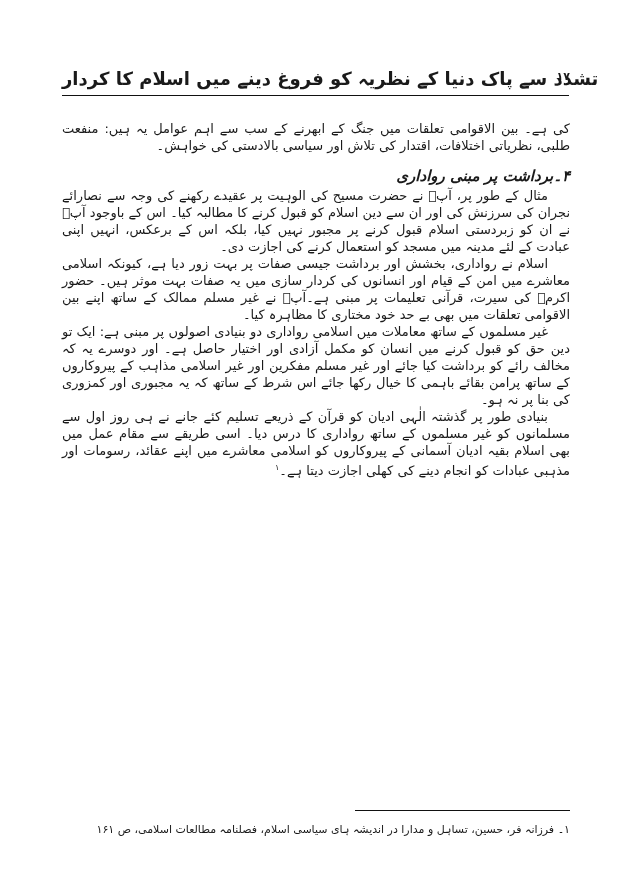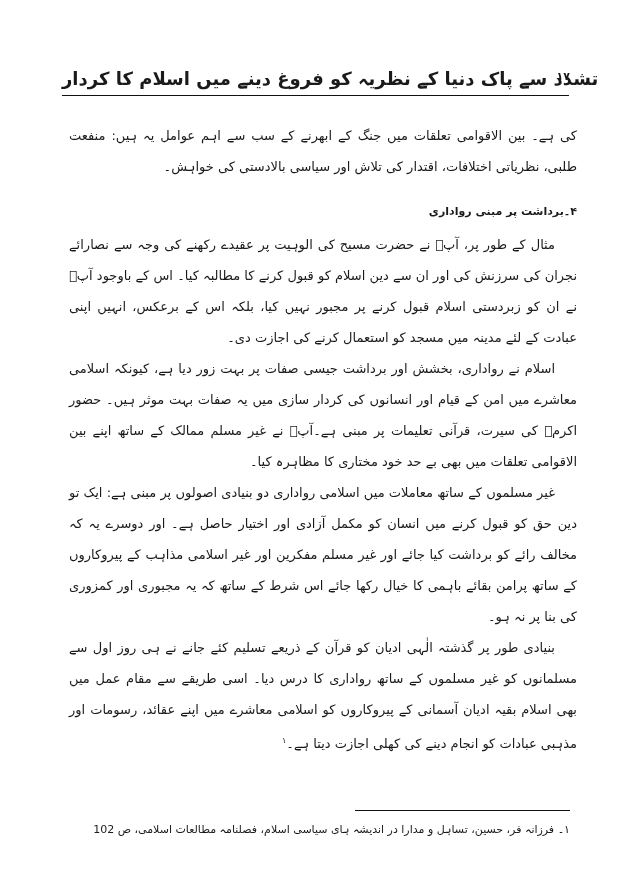--- a/index.html
+++ b/index.html
@@ -2,24 +2,24 @@
 <html><head>
   <meta charset="utf-8">
   <style>
     html, body { margin: 0; padding: 0; background: #ffffff; }
     body { width: 639px; height: 882px; position: relative; overflow: hidden; font-family: "DejaVu Sans", sans-serif; color: #1a1a1a; }
     .page { position: absolute; left: 0; top: 0; width: 639px; height: 882px; background: #fff; }
     .header { position: absolute; left: 62px; top: 68px; width: 508px; height: 24px; direction: rtl; }
     .header .pnum { position: absolute; right: 0; top: 2px; font-size: 11px; font-weight: bold; }
     .header .title { position: absolute; left: 0; top: 0; font-size: 18px; font-weight: bold; direction: rtl; white-space: nowrap; }
     .header-rule { position: absolute; left: 62px; top: 95px; width: 507px; height: 1px; background: #111; }
-    .body { position: absolute; left: 69px; top: 120px; width: 508px; direction: rtl; text-align: justify; font-size: 13px; line-height: 31px; }
+    .body { position: absolute; left: 62px; top: 120px; width: 508px; direction: rtl; text-align: justify; font-size: 13px; line-height: 17px; }
     .para { margin: 0; text-indent: 0; }
     .para.indent { text-indent: 22px; }
-    .heading { font-weight: bold; font-size: 11px; margin: 14px 0 2px 0; }
+    .heading { font-weight: bold; font-size: 15px; margin: 14px 0 2px 0; font-style: italic; }
     .footnote-rule { position: absolute; left: 355px; top: 810px; width: 215px; height: 1px; background: #111; }
     .footnote { position: absolute; left: 62px; top: 821px; width: 508px; direction: rtl; font-size: 11px; line-height: 18px; white-space: nowrap; }
     sup { font-size: 8px; }
   </style>
 </head>
 <body>
 
 <div class="page">
   <div class="header">
     <span class="pnum">۱۷</span>
@@ -30,14 +30,14 @@
   <div class="body">
     <p class="para">کی ہے۔ بین الاقوامی تعلقات میں جنگ کے ابھرنے کے سب سے اہم عوامل یہ ہیں: منفعت طلبی، نظریاتی اختلافات، اقتدار کی تلاش اور سیاسی بالادستی کی خواہش۔</p>
     <p class="para heading">۴۔برداشت پر مبنی رواداری</p>
     <p class="para indent">مثال کے طور پر، آپؐ نے حضرت مسیح کی الوہیت پر عقیدے رکھنے کی وجہ سے نصارائے نجران کی سرزنش کی اور ان سے دین اسلام کو قبول کرنے کا مطالبہ کیا۔ اس کے باوجود آپؐ نے ان کو زبردستی اسلام قبول کرنے پر مجبور نہیں کیا، بلکہ اس کے برعکس، انہیں اپنی عبادت کے لئے مدینہ میں مسجد کو استعمال کرنے کی اجازت دی۔</p>
     <p class="para indent">اسلام نے رواداری، بخشش اور برداشت جیسی صفات پر بہت زور دیا ہے، کیونکہ اسلامی معاشرے میں امن کے قیام اور انسانوں کی کردار سازی میں یہ صفات بہت موثر ہیں۔ حضور اکرمؐ کی سیرت، قرآنی تعلیمات پر مبنی ہے۔آپؐ نے غیر مسلم ممالک کے ساتھ اپنے بین الاقوامی تعلقات میں بھی بے حد خود مختاری کا مظاہرہ کیا۔</p>
     <p class="para indent">غیر مسلموں کے ساتھ معاملات میں اسلامی رواداری دو بنیادی اصولوں پر مبنی ہے: ایک تو دین حق کو قبول کرنے میں انسان کو مکمل آزادی اور اختیار حاصل ہے۔ اور دوسرے یہ کہ مخالف رائے کو برداشت کیا جائے اور غیر مسلم مفکرین اور غیر اسلامی مذاہب کے پیروکاروں کے ساتھ پرامن بقائے باہمی کا خیال رکھا جائے اس شرط کے ساتھ کہ یہ مجبوری اور کمزوری کی بنا پر نہ ہو۔</p>
     <p class="para indent"><span>بنیادی طور پر گذشتہ الٰہی ادیان کو قرآن کے ذریعے تسلیم کئے جانے نے ہی روز اول سے مسلمانوں کو غیر مسلموں کے ساتھ رواداری کا درس دیا۔ اسی طریقے سے مقام عمل میں بھی اسلام بقیہ ادیان آسمانی کے پیروکاروں کو اسلامی معاشرے میں اپنے عقائد، رسومات اور مذہبی عبادات کو انجام دینے کی کھلی اجازت دیتا ہے۔</span><sup>۱</sup></p>
   </div>
 
   <div class="footnote-rule"></div>
-  <div class="footnote">۱۔ فرزانہ فر، حسین، تساہل و مدارا در اندیشہ ہای سیاسی اسلام، فصلنامہ مطالعات اسلامی، ص 102</div>
+  <div class="footnote">۱۔ فرزانہ فر، حسین، تساہل و مدارا در اندیشہ ہای سیاسی اسلام، فصلنامہ مطالعات اسلامی، ص ۱۶۱</div>
 </div>
 
 </body></html>

